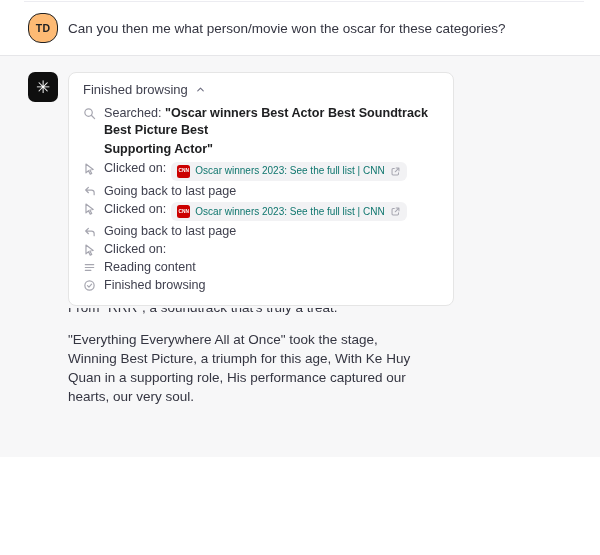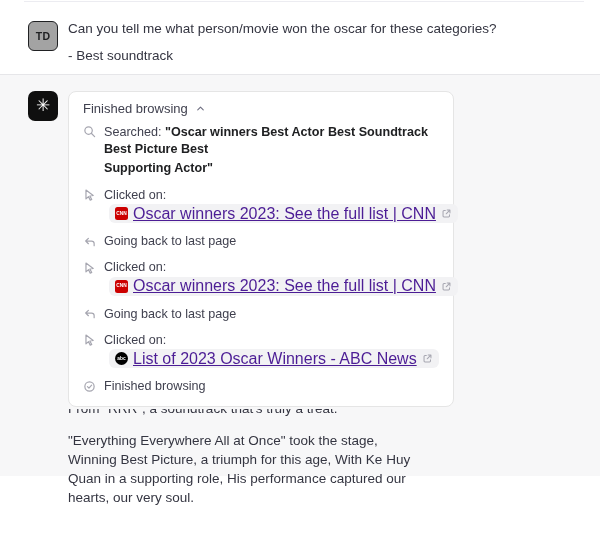--- a/index.html
+++ b/index.html
@@ -4,79 +4,78 @@
 <style>
   * { margin:0; padding:0; box-sizing:border-box; }
   html,body { width:600px; height:555px; overflow:hidden; background:#fff;
               font-family:"Liberation Sans","DejaVu Sans",sans-serif; }
 
   
   .user-section { position:relative; background:#ffffff; padding:13px 24px 8px 28px; }
   .user-section::before { content:""; position:absolute; top:1px; left:24px; right:16px;
                           border-top:1px solid #ececf1; }
   .msg-row { display:flex; align-items:flex-start; }
-  .avatar-td { width:30px; height:30px; border:1.5px solid #202123; border-radius:6px;
+  .avatar-td { width:30px; height:30px; border:1.5px solid #202123; border-radius:13px;
                display:flex; align-items:center; justify-content:center;
                font-size:10.5px; font-weight:bold; color:#202123; letter-spacing:.3px;
-               background:#a3a3a3; flex:0 0 30px;margin-top:8px; }
+               background:#fdba74; flex:0 0 30px; }
   .avatar-gpt { width:30px; height:30px; border-radius:7px; background:#0f0f0f;
                 display:flex; align-items:center; justify-content:center;
                 color:#fff; font-size:17px; flex:0 0 30px; }
   .user-content { margin-left:10px; padding-top:6px; font-size:13.5px; line-height:19px;
                   color:#343541; }
   .user-question { margin-bottom:9px; }
   .user-item { line-height:18.5px; }
   .user-followup { margin-top:9px; }
 
   
   .assistant-section { background:#f7f7f8; border-top:1px solid #e6e6e9;
                        padding:16px 24px 0 28px; height:402px; display:flex;
                        align-items:flex-start; }
   .assistant-content { margin-left:10px; flex:1; position:relative; }
 
   
   .browse-panel { width:386px; background:#ffffff; border:1px solid #e5e5e5;
                   border-radius:8px; padding:9px 14px 12px 14px; position:relative; z-index:2; }
   .panel-header { font-size:13px; color:#40414f; display:flex; align-items:center; cursor:pointer; }
   .panel-header svg { margin-left:7px; }
-  .step { display:flex; align-items:flex-start; margin-top:10px; font-size:12.6px;
+  .step { display:flex; align-items:flex-start; margin-top:2px; font-size:12.6px;
           color:#40414f; line-height:16px; }
   .step.tall { margin-top:8px; }
   .step-icon { flex:0 0 13px; margin-right:8px; margin-top:1.5px; }
   .step-text { flex:1; }
   .q-bold { font-weight:bold; color:#202123; line-height:17px; }
   div.q-bold { margin-top:2px; }
   .link-pill { display:inline-flex; align-items:center; background:#f2f2f4;
                border-radius:6px; padding:1.5px 6px; margin-left:5px; cursor:pointer; }
   .favicon { width:13px; height:13px; display:inline-flex; align-items:center;
              justify-content:center; color:#fff; font-size:4.8px; font-weight:bold;
              margin-right:5px; flex:0 0 13px; }
   .favicon.sq { border-radius:2.5px; }
   .favicon.rd { border-radius:50%; }
-  .link-title { font-size:16px; color:#4c1d95; margin-right:5px; white-space:nowrap;text-decoration:underline; }
+  .link-title { font-size:10px; color:#0f766e; margin-right:5px; white-space:nowrap; }
 
   
   .clipped-line-wrap { height:9px; overflow:hidden; margin-top:2px; }
   .clipped-line-wrap .pline { margin-top:-10px; }
   .pline { font-size:13.5px; line-height:19px; color:#343541; }
   .stanza { margin-top:13px; }
   .stanza .pline { line-height:19px; }
 
   svg.ic { stroke:#a6a6b0; fill:none; stroke-width:1.3; stroke-linecap:round; stroke-linejoin:round; }
   svg.ic-dark { stroke:#6e6e80; fill:none; stroke-width:1.6; stroke-linecap:round; stroke-linejoin:round; }
 </style>
 </head>
 <body>
 
 <div class="user-section">
   <div class="msg-row">
     <div class="avatar-td">TD</div>
     <div class="user-content">
-      <div class="user-question">Can you tell me what person/movie won the oscar for these categories?</div>
-      <div class="user-item">- Best soundtrack</div>
+      <div class="user-question">Can you then me what person/movie won the oscar for these categories?</div>
     </div>
   </div>
 </div>
 
 <div class="assistant-section">
   <div class="avatar-gpt">
     <span>✳</span>
   </div>
 
   <div class="assistant-content">
@@ -144,30 +143,32 @@
           <path d="M12 11.5 V9.3 C12 7.7 10.8 6.5 9.2 6.5 H3.2 M5.8 3.6 L2.9 6.5 L5.8 9.4"></path>
           </svg>
         <div class="step-text">Going back to last page</div>
       </div>
 
       <div class="step">
         <svg class="step-icon ic" viewBox="0 0 14 14">
           <path d="M3.2 2.2 L11 8 L7.4 8.6 L9.4 12.4 L7.8 13.1 L6 9.3 L3.2 11.6 Z"></path>
           </svg>
         <div class="step-text">
-          <span>Clicked on:</span><span class="link-pill">
-              <span class="favicon rd" style="background: rgb(0, 0, 0);">abc</span>
-              <span class="link-title">List of 2023 Oscar Winners - ABC News</span>
-              <svg class="ic" width="11" height="11" viewBox="0 0 14 14">
-                <path d="M5.5 3.2 H3.8 A1.2 1.2 0 0 0 2.6 4.4 V10.2 A1.2 1.2 0 0 0 3.8 11.4 H9.6 A1.2 1.2 0 0 0 10.8 10.2 V8.5 M7.8 2.6 H11.4 V6.2 M11.2 2.8 L6.6 7.4"></path>
-              </svg>
-            </span>
+          <span>Clicked on:</span>
         </div>
       </div>
 
+      <div class="step">
+        <svg class="step-icon ic" viewBox="0 0 14 14">
+          <line x1="2.5" y1="4" x2="11.5" y2="4"></line>
+            <line x1="2.5" y1="7" x2="11.5" y2="7"></line>
+            <line x1="2.5" y1="10" x2="8.5" y2="10"></line>
+          </svg>
+        <div class="step-text">Reading content</div>
+      </div>
 
       <div class="step">
         <svg class="step-icon ic" viewBox="0 0 14 14">
           <circle cx="7" cy="7" r="5"></circle>
             <path d="M4.8 7.1 L6.4 8.7 L9.3 5.6"></path>
           </svg>
         <div class="step-text">Finished browsing</div>
       </div>
     </div>
 

